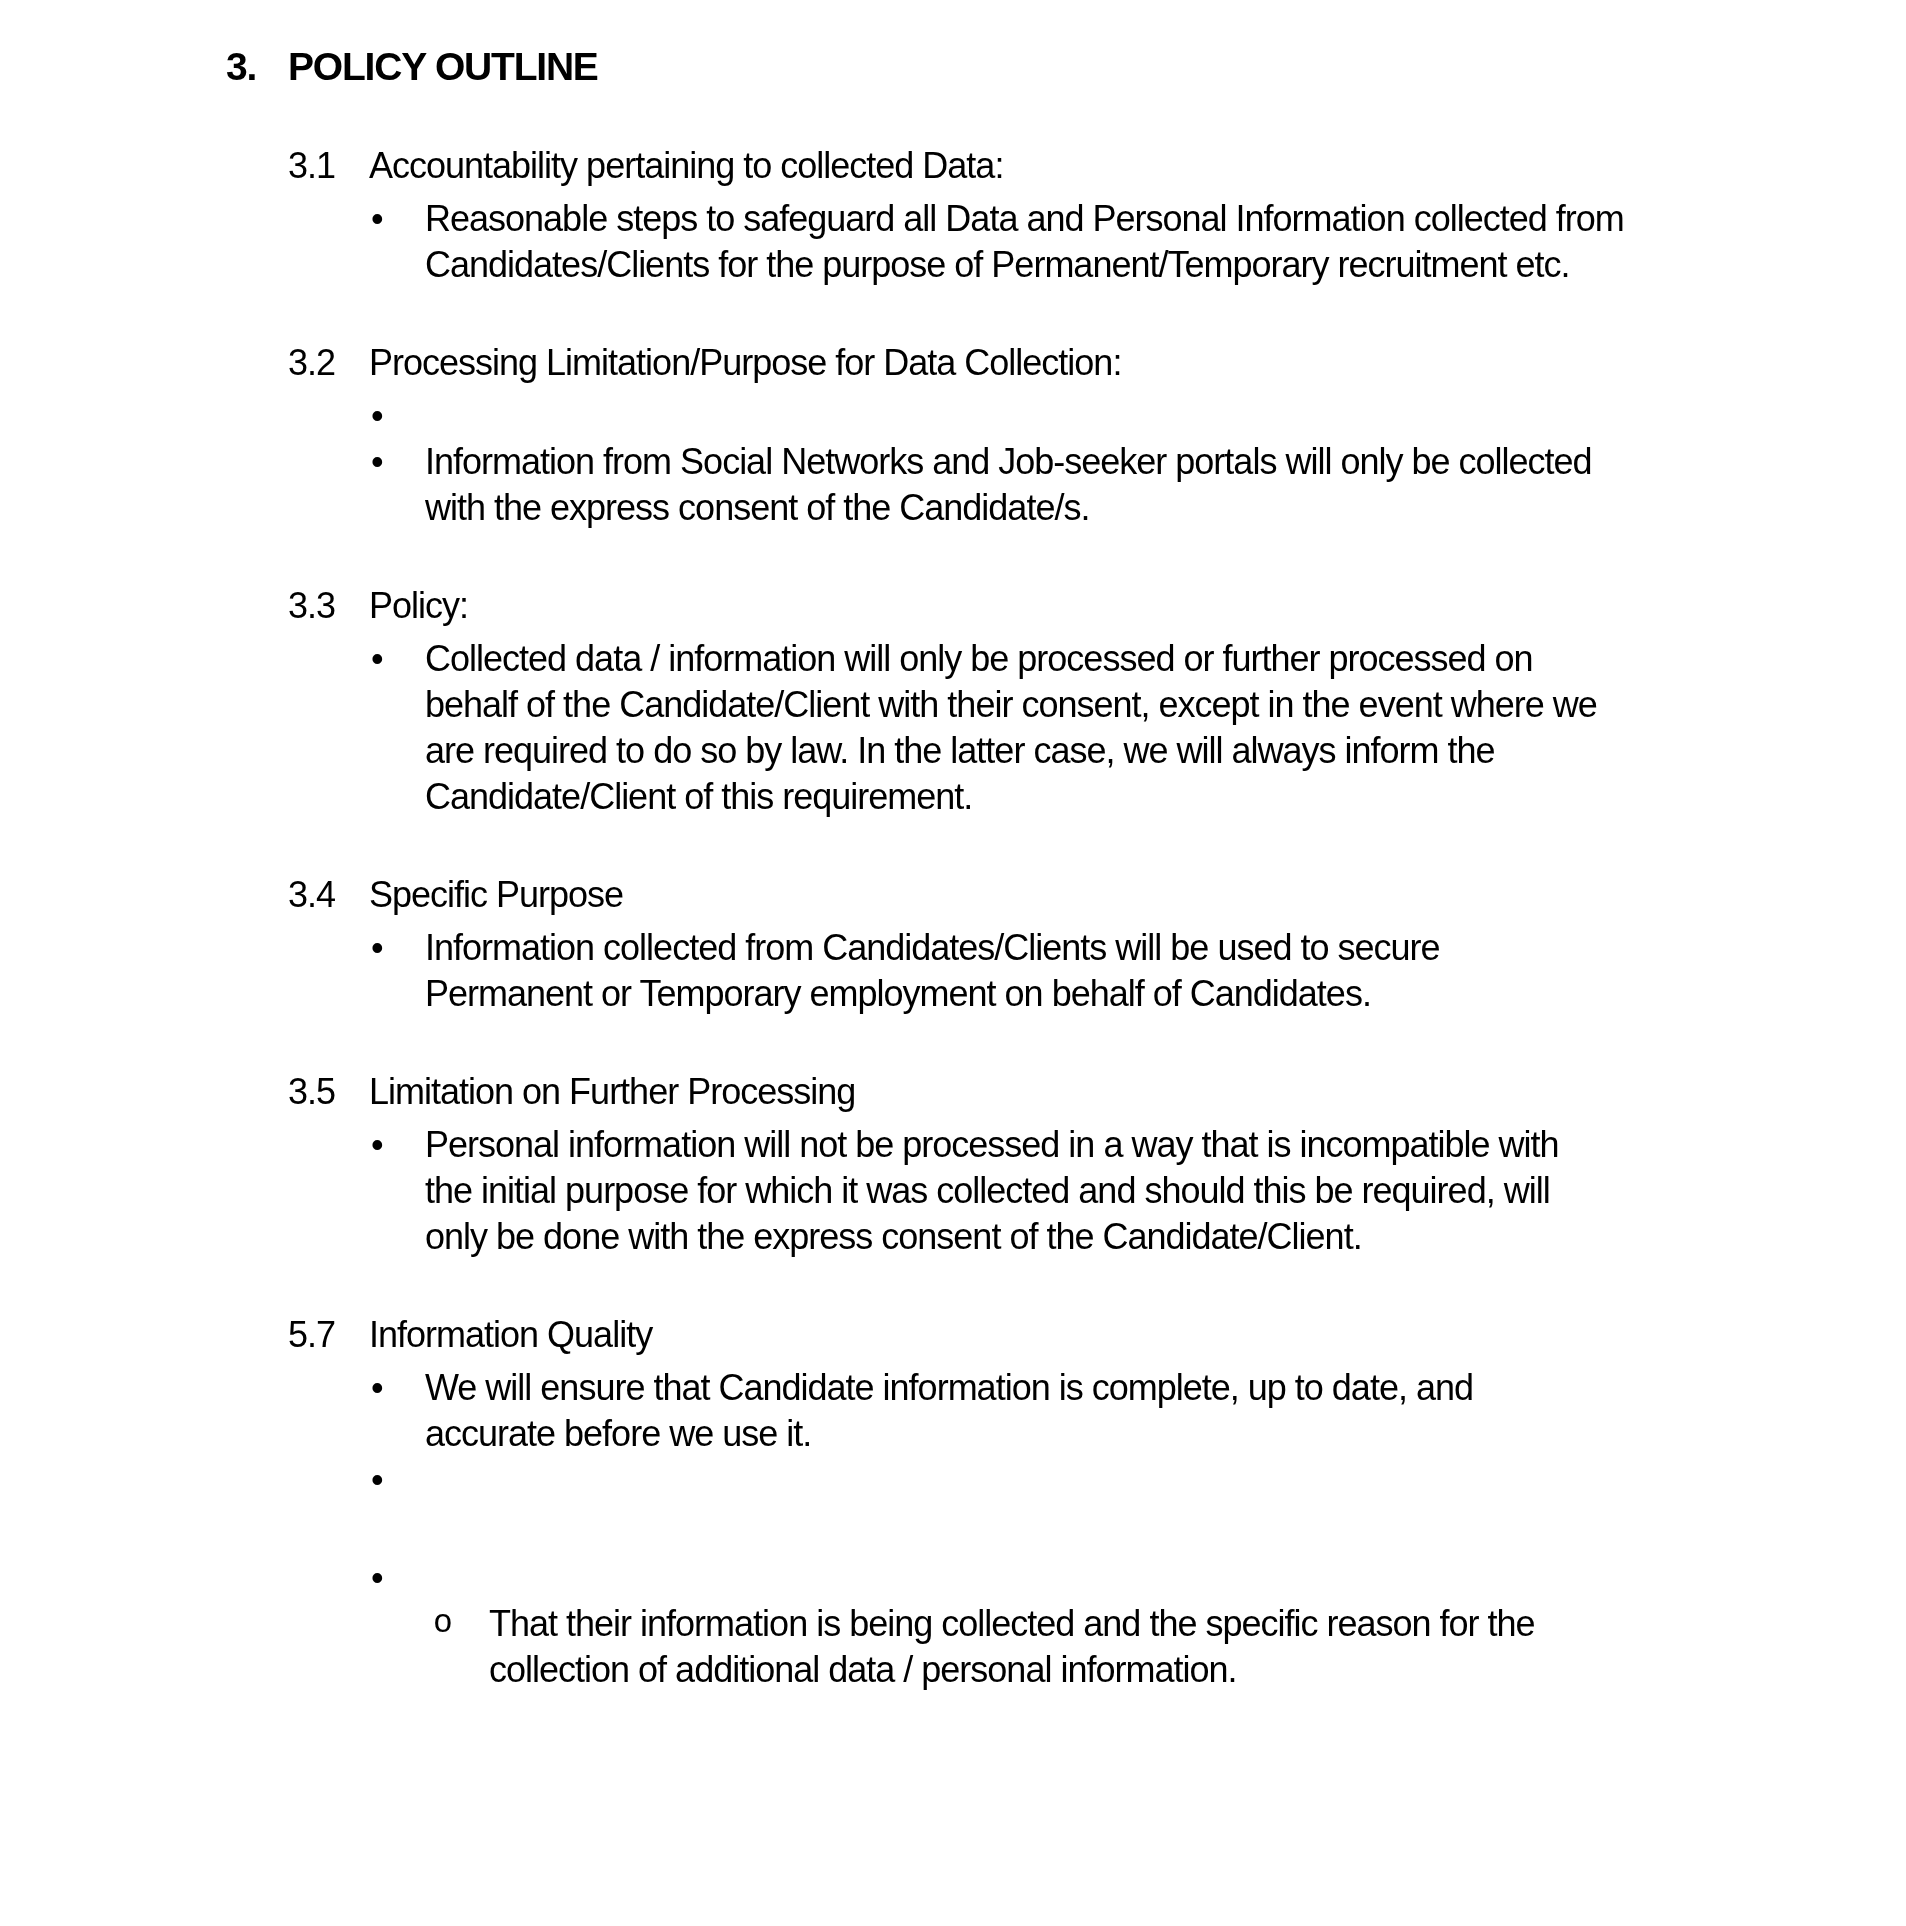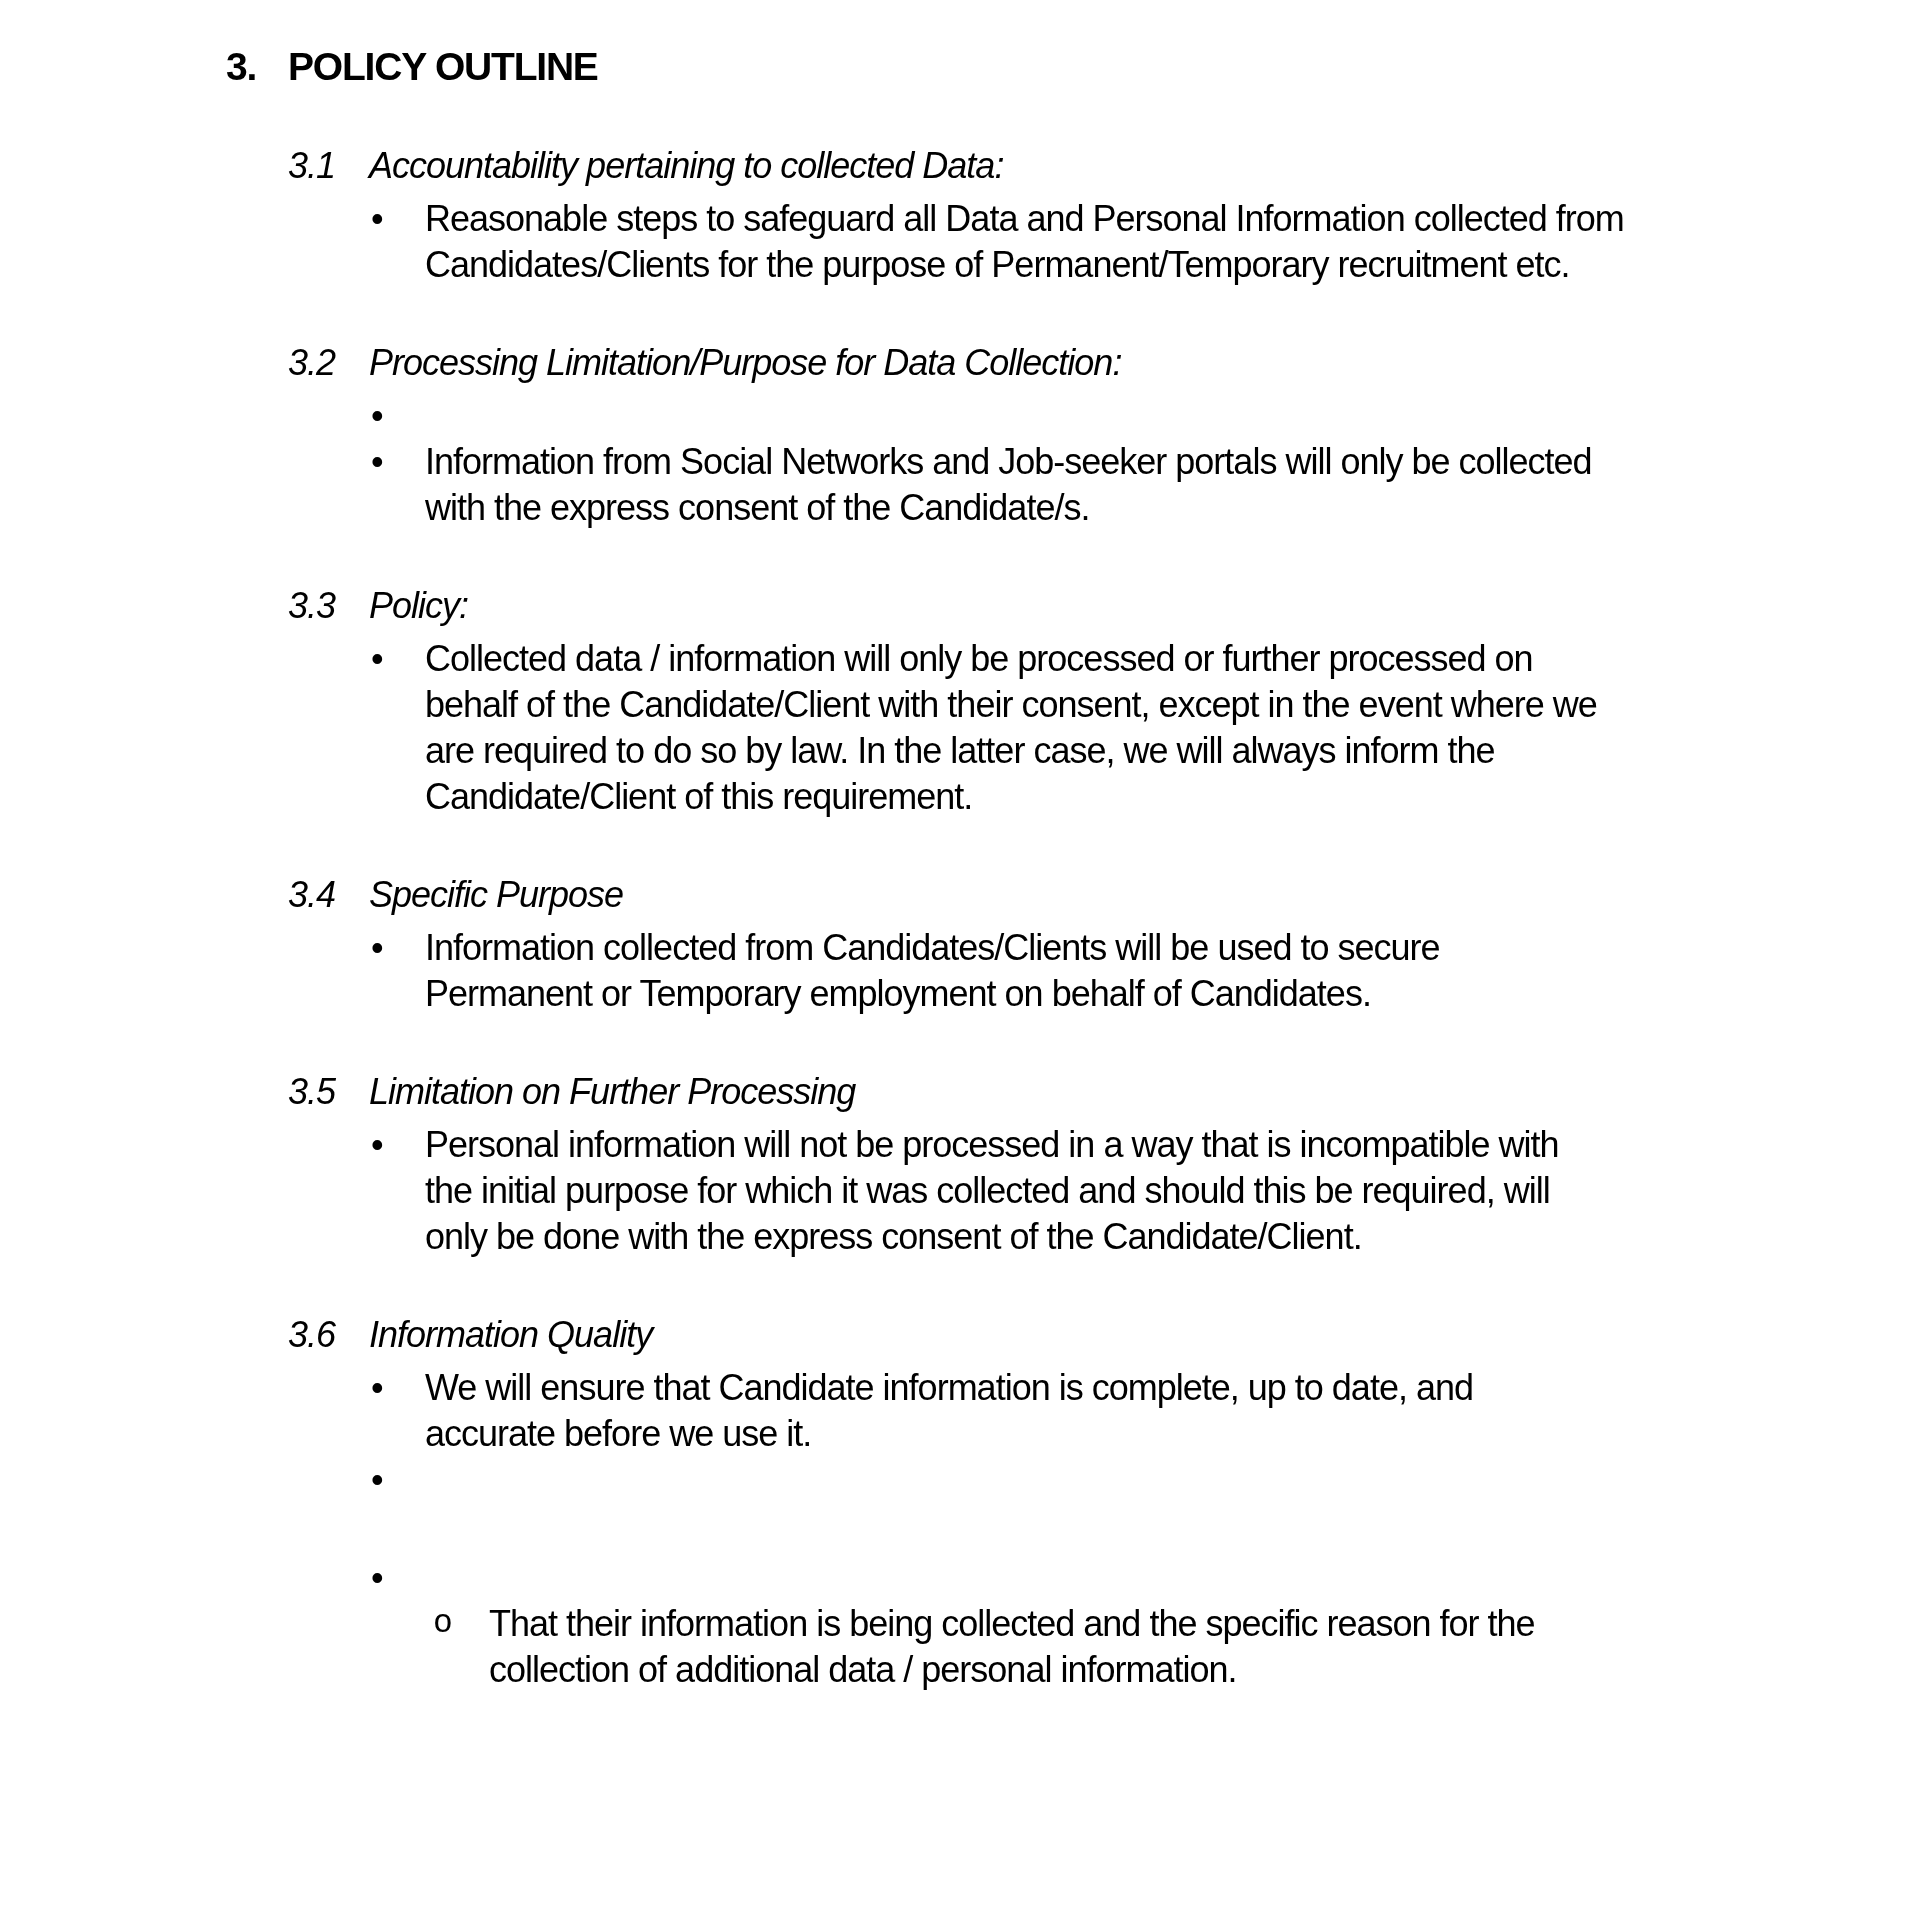--- a/index.html
+++ b/index.html
@@ -37,21 +37,20 @@
   }
   .section {
     margin-top: 52px;
   }
   .section:first-of-type {
     margin-top: 44px;
   }
   .sec-head {
     display: flex;
     margin-bottom: 7px;
-    font-style: italic;
   }
   .sec-num {
     width: 81px;
     flex: 0 0 auto;
   }
   .sec-title {
     white-space: pre-wrap;
   }
   .bullet {
     display: flex;
@@ -151,21 +150,21 @@
     <div class="bullet">
       <span class="b-marker">•</span>
       <span class="b-text">Personal information will not be processed in a way that is incompatible with
 the initial purpose for which it was collected and should this be required, will
 only be done with the express consent of the Candidate/Client.</span>
     </div>
   </div>
 
   <div class="section">
     <div class="sec-head">
-      <span class="sec-num">3.6</span>
+      <span class="sec-num">5.7</span>
       <span class="sec-title">Information Quality</span>
     </div>
     <div class="bullet">
       <span class="b-marker">•</span>
       <span class="b-text">We will ensure that Candidate information is complete, up to date, and
 accurate before we use it.</span>
     </div>
     <div class="bullet">
       <span class="b-marker">•</span>
     </div>

